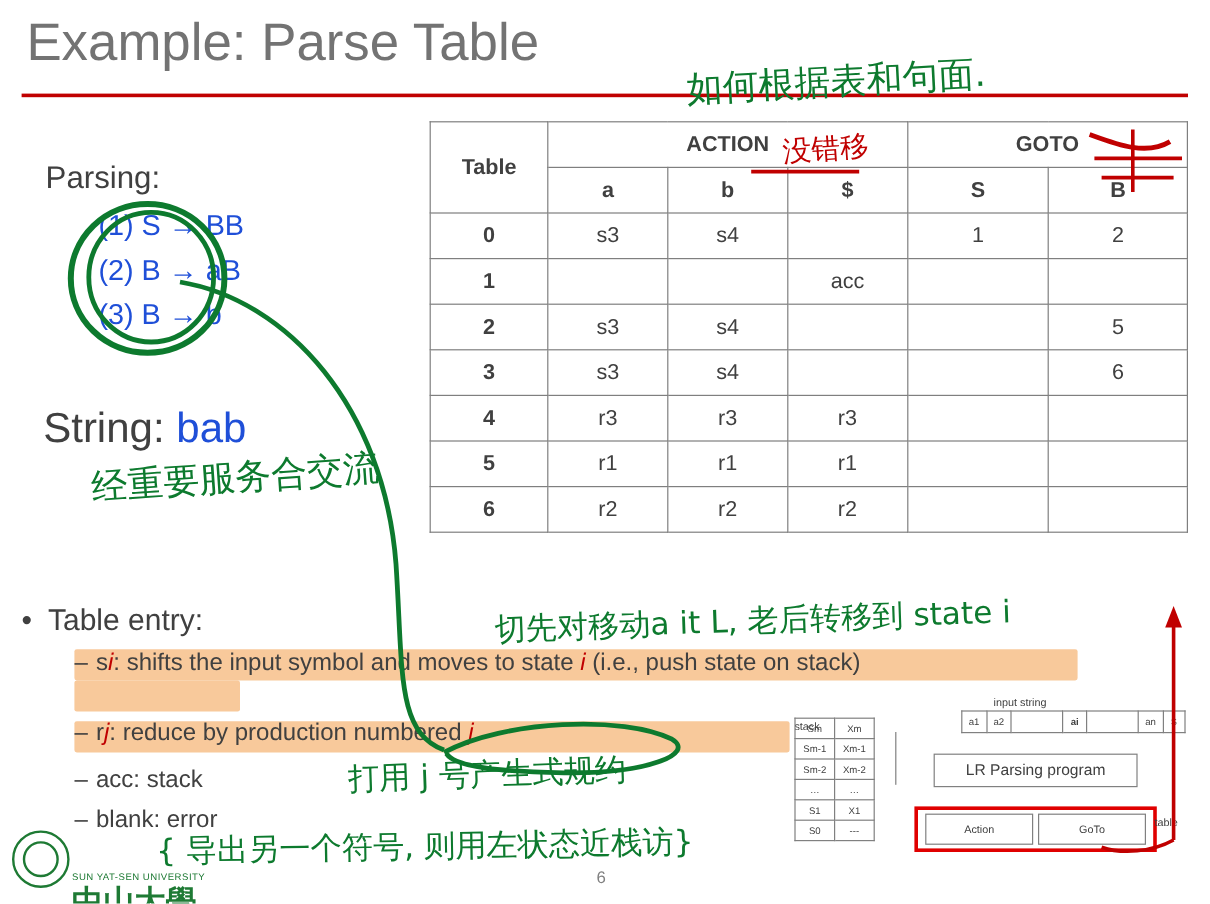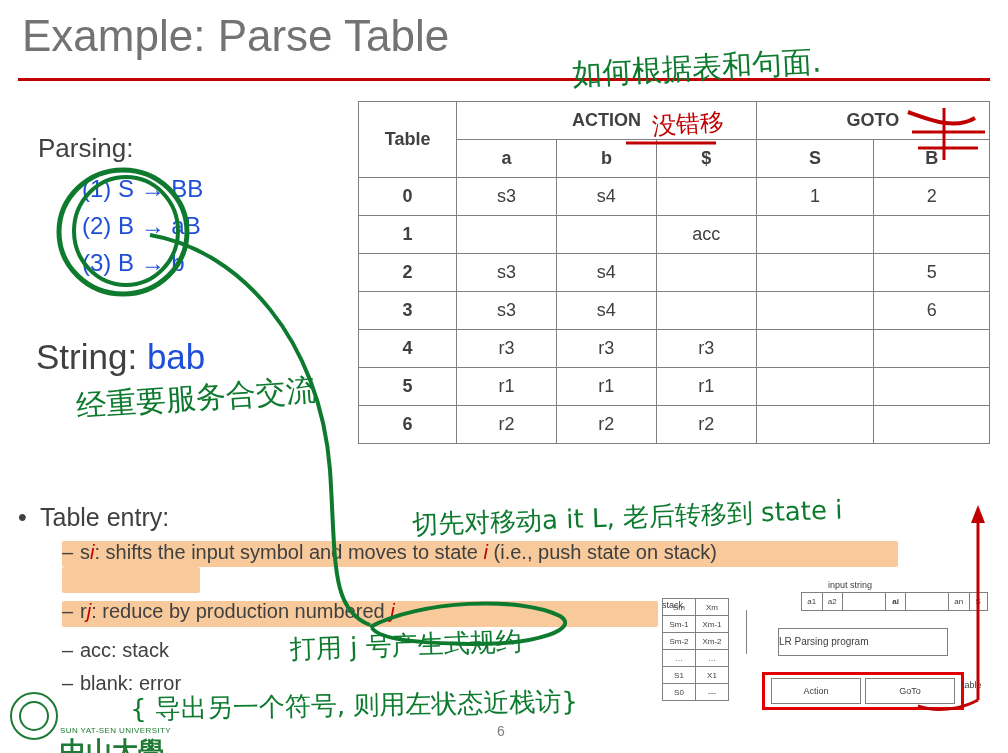--- a/index.html
+++ b/index.html
@@ -89,21 +89,21 @@
     position:absolute;left:650px;top:580px;width:338px;height:165px;
     font-size:8px;color:#404040;
   }
   #diagram .lbl{position:absolute;font-size:9px;}
   #stack-tbl{position:absolute;left:12px;top:18px;border-collapse:collapse;font-size:8px;}
   #stack-tbl td{border:1px solid #808080;width:30px;height:14px;text-align:center;}
   #inp-tbl{position:absolute;left:110px;top:12px;border-collapse:collapse;font-size:8px;margin-left:41px;}
   #inp-tbl td{border:1px solid #808080;height:15px;text-align:center;}
   #lrbox{
     position:absolute;left:128px;top:48px;width:168px;height:26px;
-    border:1px solid #808080;line-height:26px;font-size:10px;
+    border:1px solid #808080;text-align:center;line-height:26px;font-size:13px;
   }
   #agbox{
     position:absolute;left:112px;top:92px;width:196px;height:32px;
     border:3px solid #e00000;
   }
   #agbox .cell{
     position:absolute;top:3px;height:24px;border:1px solid #808080;
     text-align:center;line-height:24px;font-size:9px;
   }
   #agbox .cell.a{left:6px;width:88px;}

